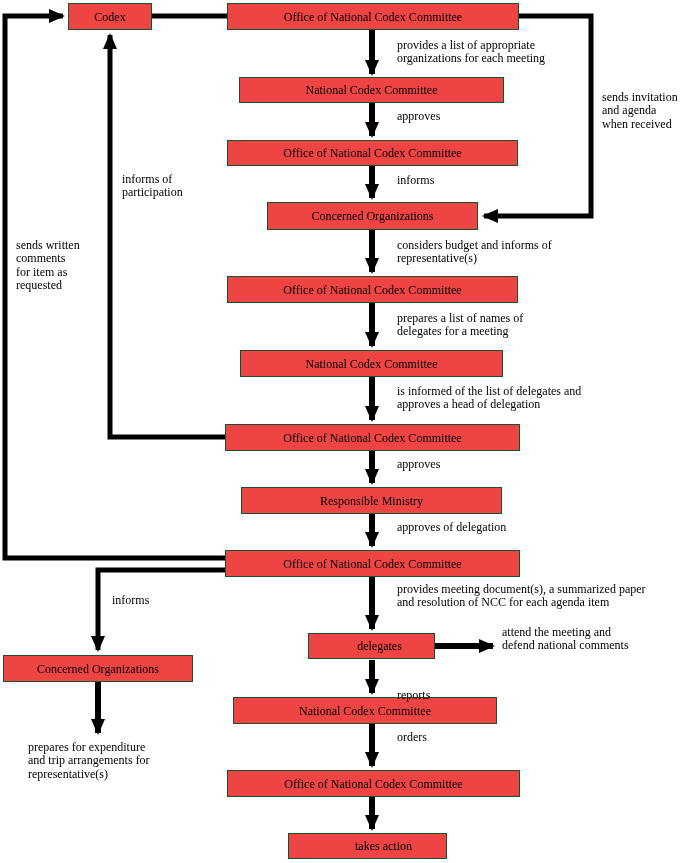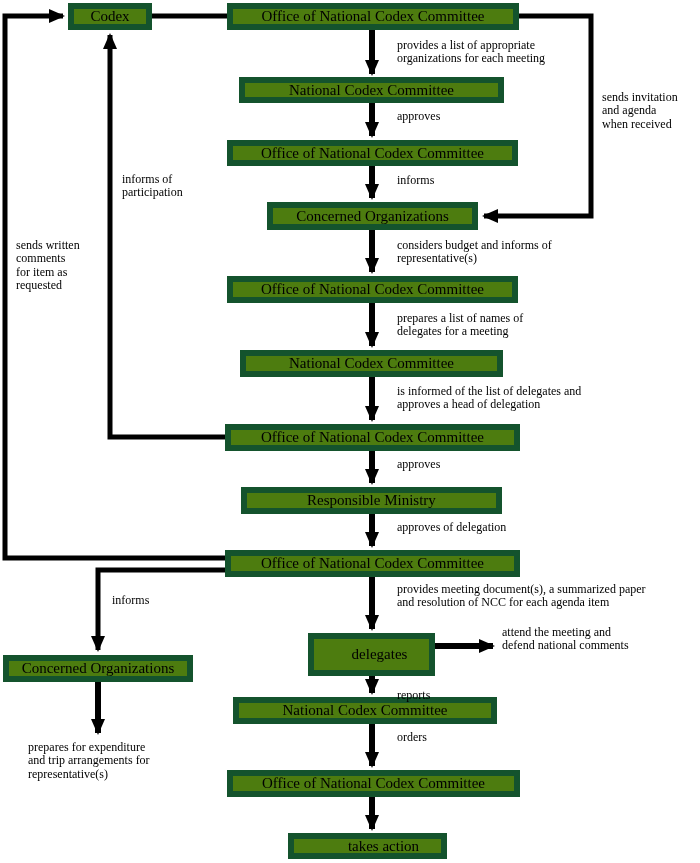--- a/index.html
+++ b/index.html
@@ -19,26 +19,26 @@
   #edges {
     position: absolute;
     left: 0;
     top: 0;
     width: 700px;
     height: 863px;
   }
   .node {
     position: absolute;
     box-sizing: border-box;
-    border: 6px solid #14532d;
-    background: #4d7c0f;
+    border: 1px solid #14532d;
+    background: #ef4444;
     display: flex;
     align-items: center;
     justify-content: center;
-    font-size: 15px;
+    font-size: 12px;
     line-height: 1;
     text-align: center;
     white-space: nowrap;
   }
   .elabel {
     position: absolute;
     font-size: 12px;
     line-height: 1.12;
     white-space: pre-line;
     text-align: left;
@@ -82,21 +82,21 @@
   <div class="node" style="left:227px; top:3px;   width:292px; height:27px;">Office of National Codex Committee</div>
   <div class="node" style="left:239px; top:77px;  width:265px; height:26px;">National Codex Committee</div>
   <div class="node" style="left:227px; top:140px; width:291px; height:26px;">Office of National Codex Committee</div>
   <div class="node" style="left:267px; top:202px; width:211px; height:28px;">Concerned Organizations</div>
   <div class="node" style="left:227px; top:276px; width:291px; height:27px;">Office of National Codex Committee</div>
   <div class="node" style="left:240px; top:350px; width:263px; height:27px;">National Codex Committee</div>
   <div class="node" style="left:225px; top:424px; width:295px; height:27px;">Office of National Codex Committee</div>
   <div class="node" style="left:241px; top:487px; width:261px; height:27px;">Responsible Ministry</div>
   <div class="node" style="left:225px; top:550px; width:295px; height:27px;">Office of National Codex Committee</div>
   <div class="node" style="left:3px;   top:655px; width:190px; height:27px;">Concerned Organizations</div>
-  <div class="node" style="left:308px; top:633px; width:127px; height:43px;padding-left:16px;">delegates</div>
+  <div class="node" style="left:308px; top:633px; width:127px; height:26px;padding-left:16px;">delegates</div>
   <div class="node" style="left:233px; top:697px; width:264px; height:27px;">National Codex Committee</div>
   <div class="node" style="left:227px; top:770px; width:293px; height:27px;">Office of National Codex Committee</div>
   <div class="node" style="left:288px; top:833px; width:159px; height:26px;padding-left:32px;">takes action</div>
 
   <div class="elabel" style="left:397px; top:39px;  width:200px;">provides a list of appropriate
 organizations for each meeting</div>
   <div class="elabel" style="left:397px; top:110px; width:100px;">approves</div>
   <div class="elabel" style="left:397px; top:174px; width:100px;">informs</div>
   <div class="elabel" style="left:602px; top:91px;  width:96px;">sends invitation
 and agenda

